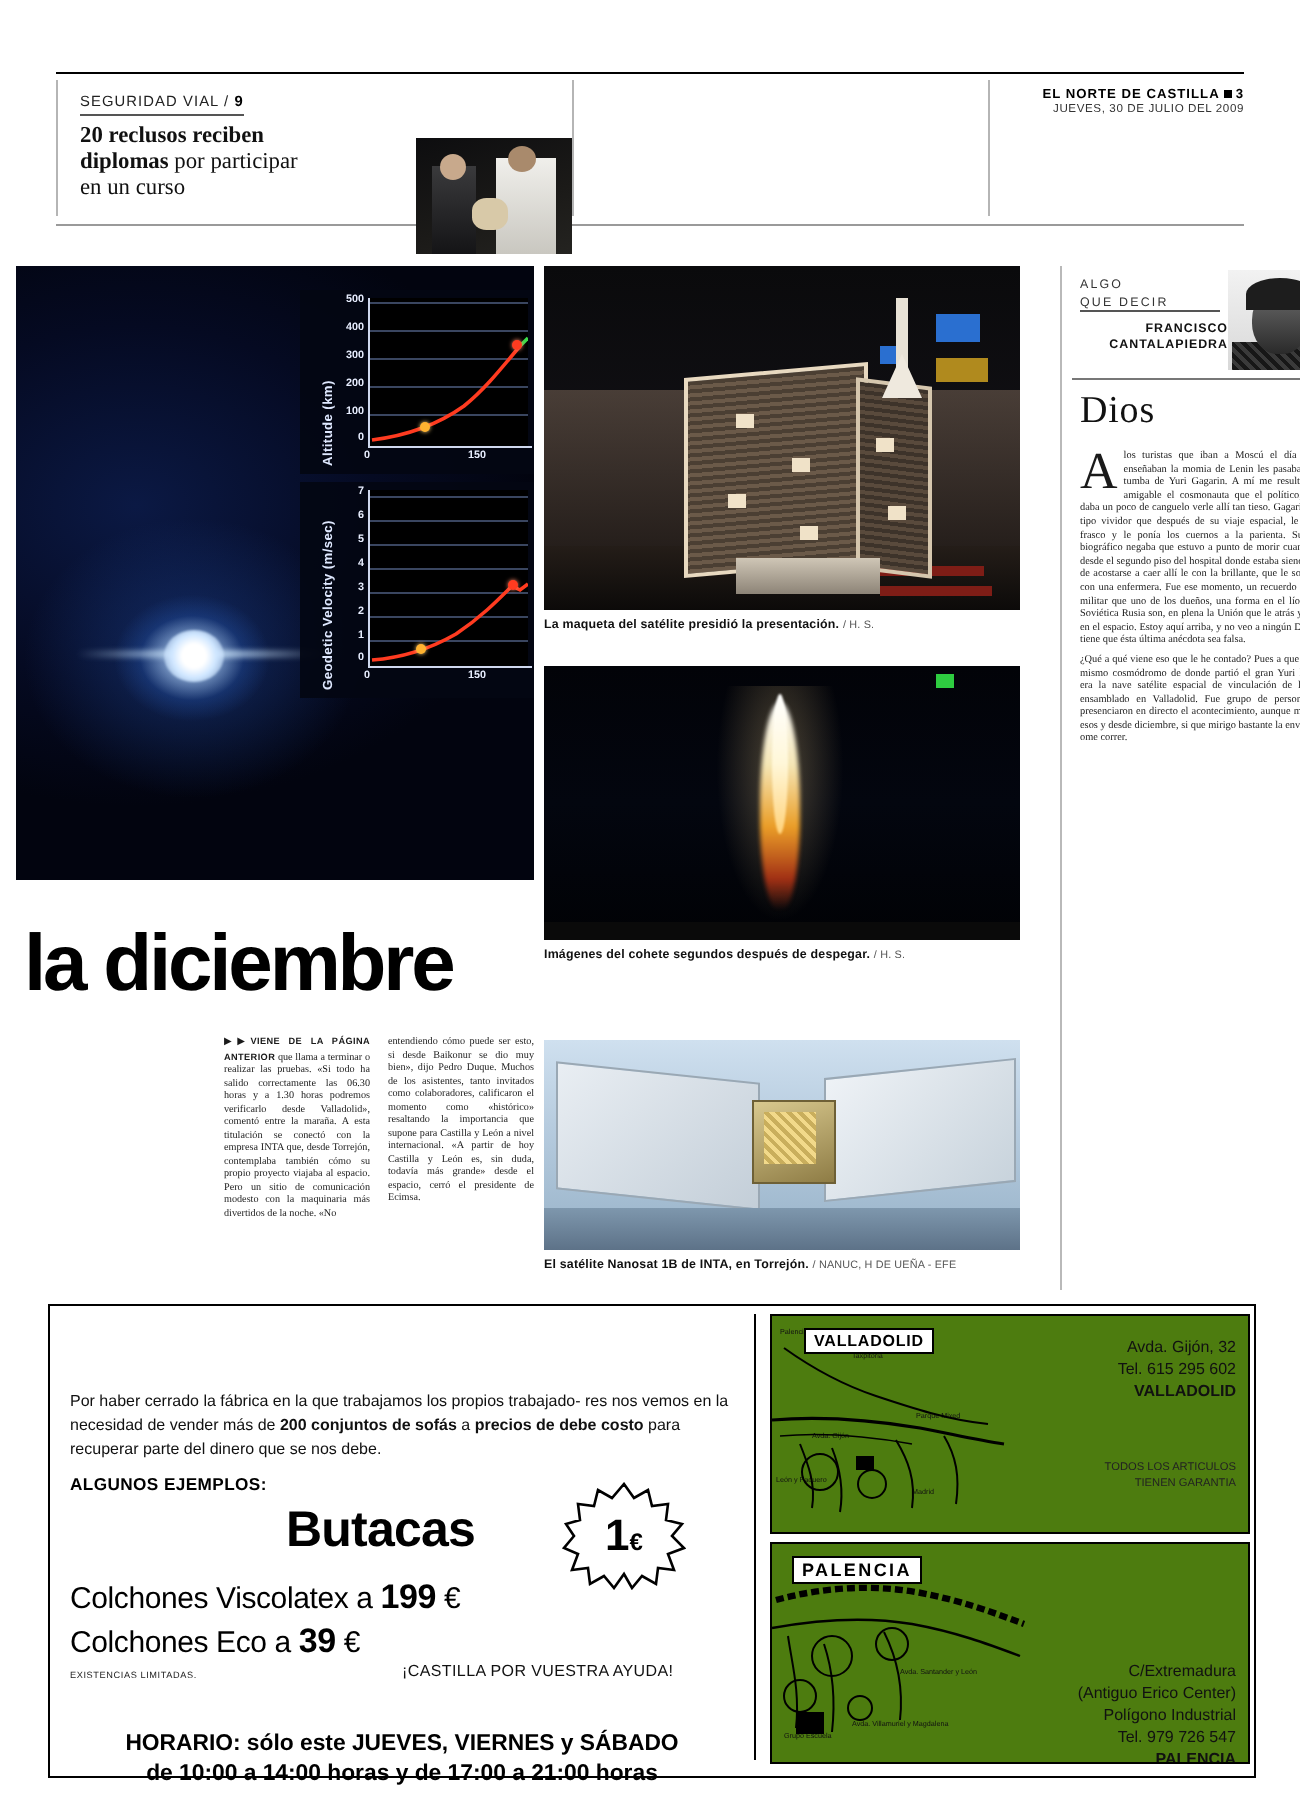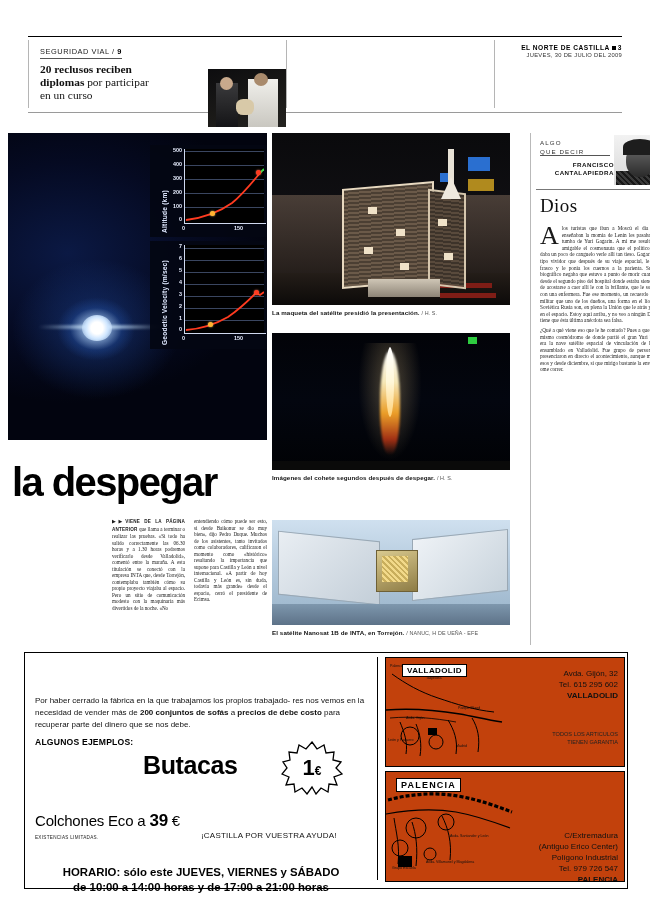--- a/index.html
+++ b/index.html
@@ -186,21 +186,21 @@
   .ad-price{font-weight:bold;font-size:17px;}
   #ad-limit{position:absolute;left:10px;top:182px;font-family:"Liberation Sans",sans-serif;
     font-size:4.6px;letter-spacing:.3px;color:#222;}
   #ad-gracias{position:absolute;left:176px;top:178px;font-family:"Liberation Sans",sans-serif;
     font-size:8px;letter-spacing:.2px;color:#111;}
   #ad-horario{position:absolute;left:8px;top:194px;width:336px;text-align:center;
     font-family:"Liberation Sans",sans-serif;font-weight:bold;font-size:11.4px;
     line-height:14.5px;color:#000;margin-top:18px;}
 
   #ad-right{position:absolute;left:356px;top:0;width:246px;height:231px;}
-  .map-card{position:absolute;border:1.4px solid #000;background:#c2410c;overflow:hidden;}
+  .map-card{position:absolute;border:1.4px solid #000;background:#4d7c0f;overflow:hidden;}
   #map-vall{left:4px;top:4px;width:238px;height:108px;}
   #map-pal{left:4px;top:118px;width:238px;height:109px;}
   .map-label{position:absolute;border:1.2px solid #000;background:#fff;
     font-family:"Liberation Sans",sans-serif;font-weight:bold;font-size:8px;
     padding:1px 4px;letter-spacing:.4px;z-index:4;}
   .map-addr{position:absolute;right:6px;font-family:"Liberation Sans",sans-serif;
     font-size:8px;line-height:11px;text-align:right;color:#111;z-index:4;}
   .map-addr b{font-weight:bold;}
   .map-note{position:absolute;right:6px;font-family:"Liberation Sans",sans-serif;
     font-size:5.6px;line-height:8px;text-align:right;color:#222;z-index:4;}
@@ -355,21 +355,21 @@
     <div id="ns-panelR"></div>
     <div id="ns-body"></div>
     <div id="ns-foil"></div>
     <div style="position:absolute;left:0;top:84px;width:238px;height:21px;background:linear-gradient(180deg,#7e97ad,#5d7288);"></div>
   </div>
   <div class="cap" style="left:272px;top:629px;">
     <span>El satélite Nanosat 1B de INTA, en Torrejón.</span>
     <span class="credit">/ NANUC, H DE UEÑA - EFE</span>
   </div>
 
-  <div id="headline">la despegar</div>
+  <div id="headline">la diciembre</div>
 
   <div class="artcol" id="artcol-1">
     <span class="arrow">▶▶</span><span class="jump">VIENE DE LA PÁGINA ANTERIOR</span>
     <span>que llama a terminar o realizar las pruebas. «Si todo ha salido correctamente las 06.30 horas y a 1.30 horas podremos verificarlo desde Valladolid», comentó entre la maraña. A esta titulación se conectó con la empresa INTA que, desde Torrejón, contemplaba también cómo su propio proyecto viajaba al espacio. Pero un sitio de comunicación modesto con la maquinaria más divertidos de la noche. «No</span>
   </div>
   <div class="artcol" id="artcol-2">entendiendo cómo puede ser esto, si desde Baikonur se dio muy bien», dijo Pedro Duque. Muchos de los asistentes, tanto invitados como colaboradores, calificaron el momento como «histórico» resaltando la importancia que supone para Castilla y León a nivel internacional. «A partir de hoy Castilla y León es, sin duda, todavía más grande» desde el espacio, cerró el presidente de Ecimsa.</div>
 
   <div id="opinion">
     <div id="op-rule-l"></div>
     <div id="op-kicker">
@@ -408,20 +408,23 @@
       <div id="ad-butacas">Butacas</div>
       <div id="ad-star">
         <svg width="62" height="54" viewBox="0 0 62 54">
           <polygon points="31,1 36,8 43,4 45,12 53,11 52,19 60,21 55,27 61,33 53,36 56,44 48,43 47,51 40,47 35,53 31,46 26,53 21,47 14,51 13,43 5,44 8,36 1,33 6,27 2,21 9,19 8,11 16,12 18,4 25,8" fill="#ffffff" stroke="#000000" stroke-width="1.3"></polygon>
         </svg>
         <div id="ad-starprice">
           <span>1</span><span class="eu">€</span>
         </div>
       </div>
 
+      <div id="ad-item1">
+        <span>Colchones Viscolatex a </span><span class="ad-price">199</span><span> €</span>
+      </div>
       <div id="ad-item2">
         <span>Colchones Eco a </span><span class="ad-price">39</span><span> €</span>
       </div>
 
       <div id="ad-limit">EXISTENCIAS LIMITADAS.</div>
       <div id="ad-gracias">¡CASTILLA POR VUESTRA AYUDA!</div>
       <div id="ad-horario">
         <div>HORARIO: sólo este JUEVES, VIERNES y SÁBADO</div>
         <div>de 10:00 a 14:00 horas y de 17:00 a 21:00 horas</div>
       </div>

